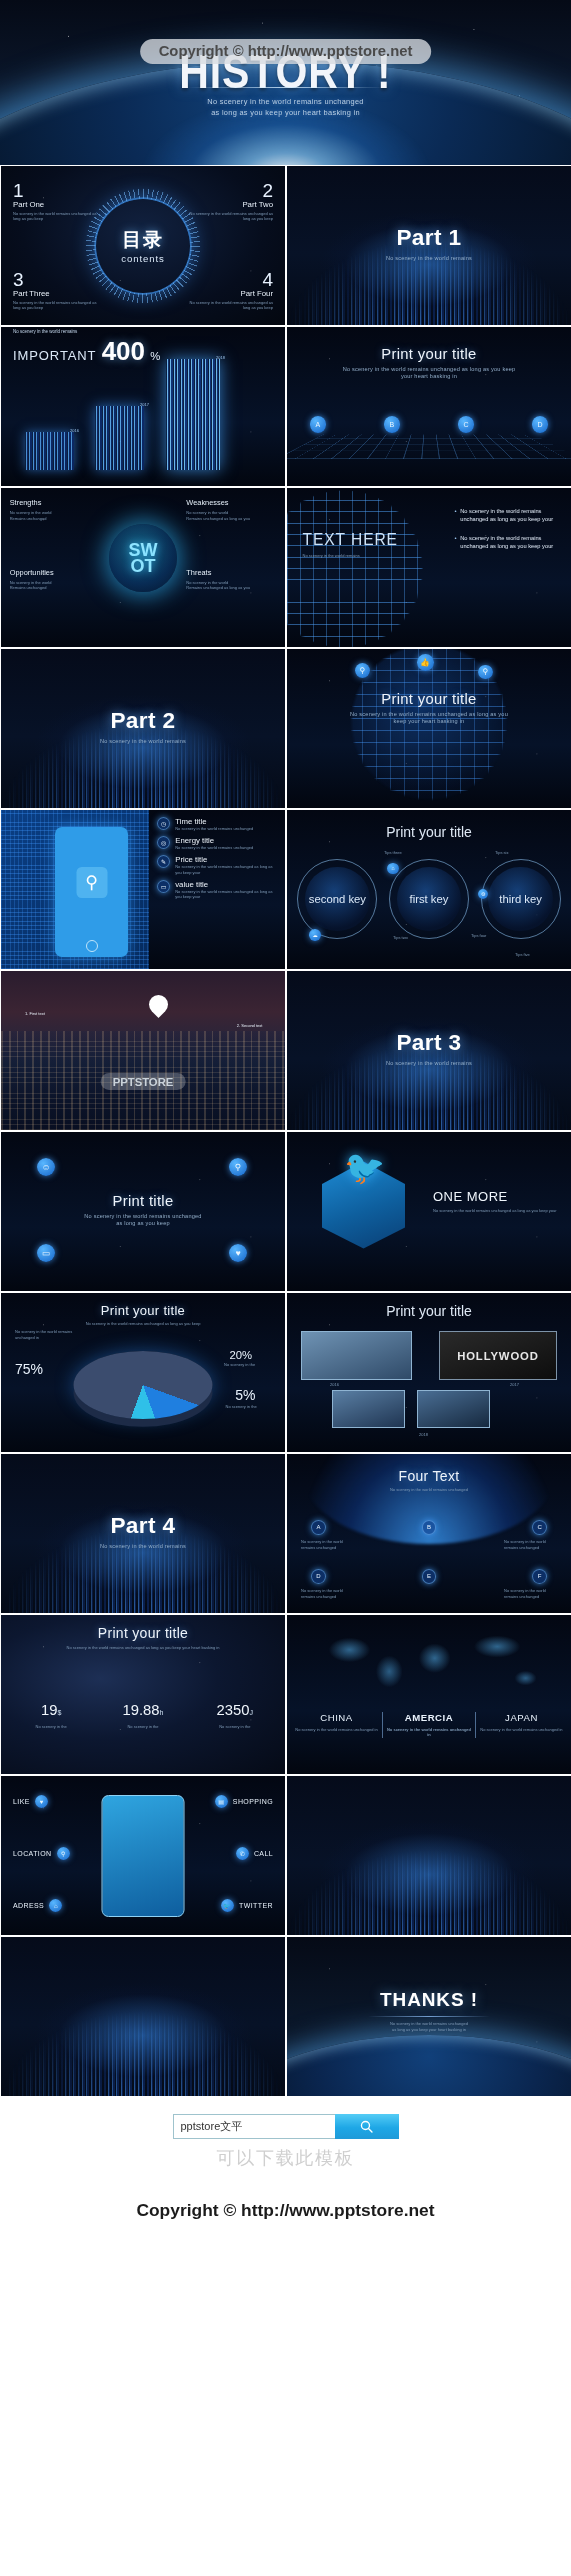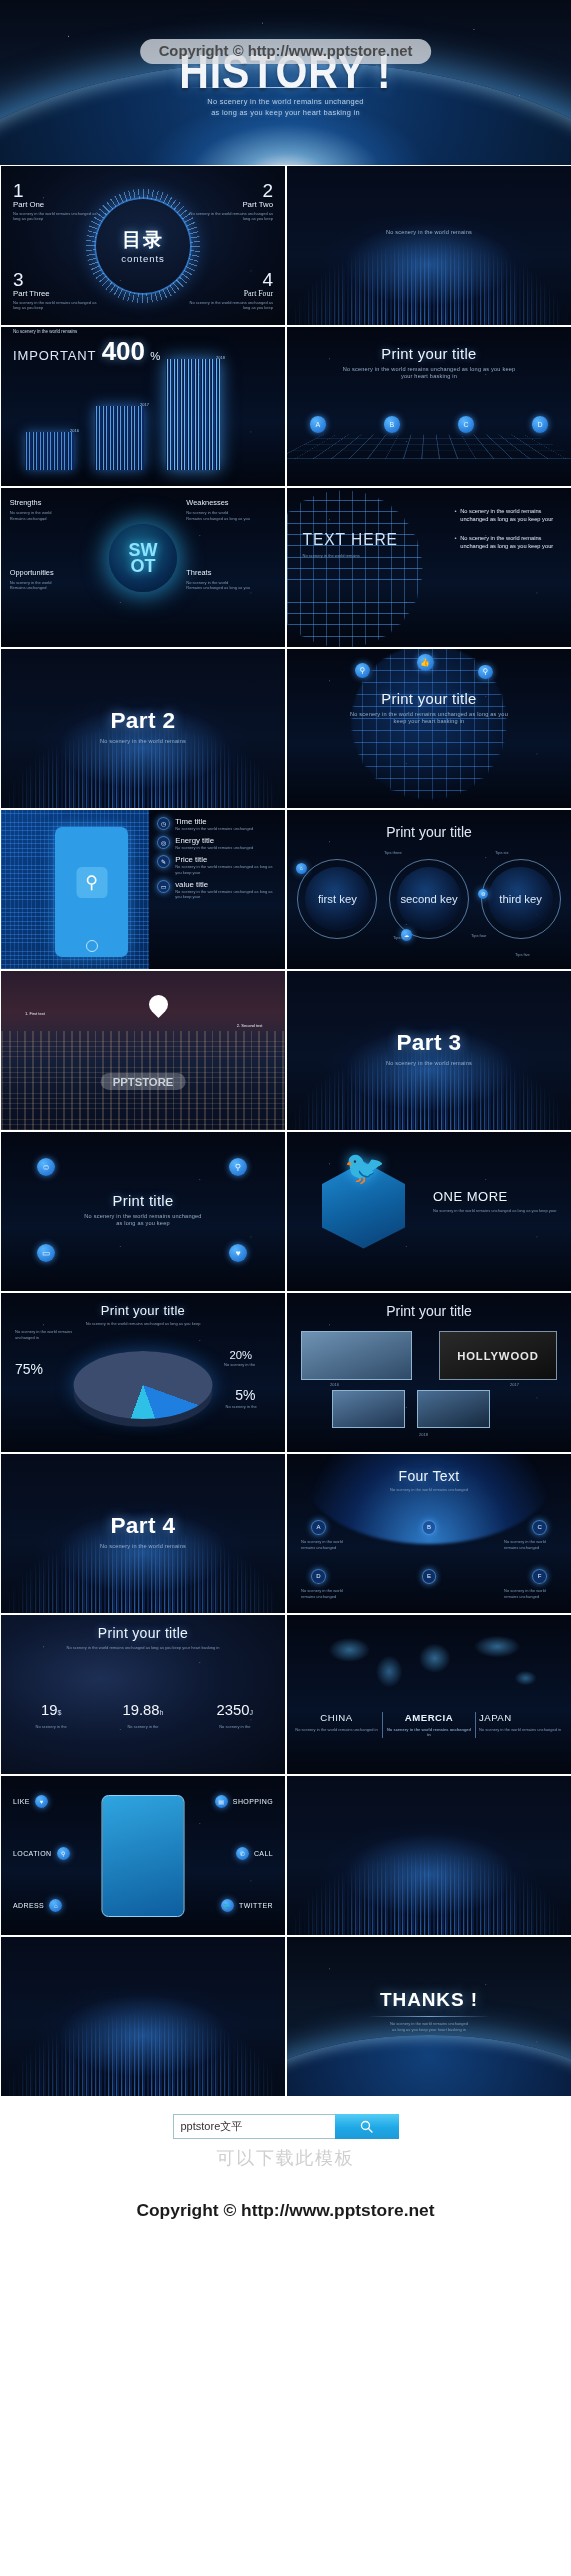--- a/index.html
+++ b/index.html
@@ -180,28 +180,29 @@
         <div style="font-size:7.8px;color:#eaf2fb;margin-top:0.9px;">Part Two</div>
         <div class="tiny" style="margin-top:1.7px;">No scenery in the world remains unchanged as long as you keep</div>
       </div>
       <div class="abs" style="left:12px;bottom:14px;width:90px;">
         <div style="font-size:19px;color:#e8f2ff;line-height:17.4px;">3</div>
         <div style="font-size:7.8px;color:#eaf2fb;margin-top:0.9px;">Part Three</div>
         <div class="tiny" style="margin-top:1.7px;">No scenery in the world remains unchanged as long as you keep</div>
       </div>
       <div class="abs" style="right:12px;bottom:14px;width:90px;text-align:right;">
         <div style="font-size:19px;color:#e8f2ff;line-height:17.4px;">4</div>
-        <div style="font-size:7.8px;color:#eaf2fb;margin-top:0.9px;font-family:Liberation Serif, serif;">Part Four</div>
+        <div style="font-size:7.8px;color:#eaf2fb;margin-top:0.9px;">Part Four</div>
         <div class="tiny" style="margin-top:1.7px;">No scenery in the world remains unchanged as long as you keep</div>
       </div>
     </div>
 
     <div class="slide bg-deep">
       <div class="fibers"></div>
       <div class="abs center" style="left:0;right:0;top:59px;">
+        <div class="ttl-big">Part 1</div>
         <div class="sub" style="margin-top:4.3px;">No scenery in the world remains</div>
       </div>
     </div>
 
     <div class="slide bg-night">
       <div class="sf"></div>
 
       <div class="abs" style="left:24px;bottom:15.6px;width:49px;height:38px;
            background:repeating-linear-gradient(90deg, rgba(50,130,255,.15) 0 0.9px, rgba(90,175,255,.8) 0.9px 1.7px, rgba(20,70,180,.45) 1.7px 3.5px);
            box-shadow:0 0 10.4px rgba(60,150,255,.55);"></div>
@@ -369,29 +370,29 @@
     </div>
 
     <div class="slide bg-night">
       <div class="sf"></div>
       <div class="abs center" style="left:0;right:0;top:14px;">Print your title</div>
       <div class="abs" style="left:10.4px;right:10.4px;top:49px;display:flex;justify-content:space-between;">
         <div style="position:relative;width:80px;height:80px;">
           <div class="ring" style="position:absolute;inset:0;border-color:rgba(150,205,255,.55);"></div>
           <div style="position:absolute;inset:7.8px;border-radius:50%;background:radial-gradient(circle at 45% 38%, rgba(40,120,220,.45), rgba(6,20,48,.7) 70%);"></div>
           <div style="position:absolute;inset:0;display:flex;align-items:center;justify-content:center;text-align:center;
-               font-size:11.3px;color:#dce9f8;line-height:12px;">first key</div>
-          <div class="dot-icon" style="position:absolute;left:-1.7px;top:3.5px;width:11.3px;height:11.3px;font-size:5.2px;">⌂</div>
+               font-size:11.3px;color:#dce9f8;line-height:12px;">second key</div>
+          <div class="dot-icon" style="position:absolute;left:12px;bottom:-1.7px;width:11.3px;height:11.3px;font-size:5.2px;">☁</div>
         </div>
         <div style="position:relative;width:80px;height:80px;">
           <div class="ring" style="position:absolute;inset:0;border-color:rgba(150,205,255,.55);"></div>
           <div style="position:absolute;inset:7.8px;border-radius:50%;background:radial-gradient(circle at 45% 38%, rgba(40,120,220,.45), rgba(6,20,48,.7) 70%);"></div>
           <div style="position:absolute;inset:0;display:flex;align-items:center;justify-content:center;text-align:center;
-               font-size:11.3px;color:#dce9f8;line-height:12px;">second key</div>
-          <div class="dot-icon" style="position:absolute;left:12px;bottom:-1.7px;width:11.3px;height:11.3px;font-size:5.2px;">☁</div>
+               font-size:11.3px;color:#dce9f8;line-height:12px;">first key</div>
+          <div class="dot-icon" style="position:absolute;left:-1.7px;top:3.5px;width:11.3px;height:11.3px;font-size:5.2px;">⌂</div>
         </div>
         <div style="position:relative;width:80px;height:80px;">
           <div class="ring" style="position:absolute;inset:0;border-color:rgba(150,205,255,.55);"></div>
           <div style="position:absolute;inset:7.8px;border-radius:50%;background:radial-gradient(circle at 45% 38%, rgba(40,120,220,.45), rgba(6,20,48,.7) 70%);"></div>
           <div style="position:absolute;inset:0;display:flex;align-items:center;justify-content:center;text-align:center;
                font-size:11.3px;color:#dce9f8;line-height:12px;">third key</div>
           <div class="dot-icon" style="position:absolute;left:-2.6px;top:29.5px;width:10.4px;height:10.4px;font-size:5.2px;">⚙</div>
         </div>
       </div>
       <div class="abs tiny" style="left:97px;top:40px;">Tips three</div>
@@ -546,21 +547,21 @@
         <div style="width:85px;text-align:center;">
           <div style="font-size:9.6px;color:#e9f2fc;letter-spacing:0.5px;">CHINA</div>
           <div class="tiny" style="margin-top:3.5px;">No scenery in the world remains unchanged in</div>
         </div>
         <div style="width:0.9px;background:rgba(150,200,255,.5);"></div>
         <div style="width:85px;text-align:center;font-weight:bold;">
           <div style="font-size:9.6px;color:#e9f2fc;letter-spacing:0.5px;">AMERCIA</div>
           <div class="tiny" style="margin-top:3.5px;">No scenery in the world remains unchanged in</div>
         </div>
         <div style="width:0.9px;background:rgba(150,200,255,.5);"></div>
-        <div style="width:85px;text-align:left;">
+        <div style="width:85px;text-align:center;">
           <div style="font-size:9.6px;color:#e9f2fc;letter-spacing:0.5px;">JAPAN</div>
           <div class="tiny" style="margin-top:3.5px;">No scenery in the world remains unchanged in</div>
         </div>
       </div>
     </div>
 
     <div class="slide bg-night">
       <div class="sf"></div>
       <div class="abs" style="left:50%;top:50%;transform:translate(-50%,-50%);width:83px;height:122px;border-radius:7px;
            background:linear-gradient(165deg,#2fa5e0,#0e5e9e);border:1.7px solid #8fd2f5;"></div>

